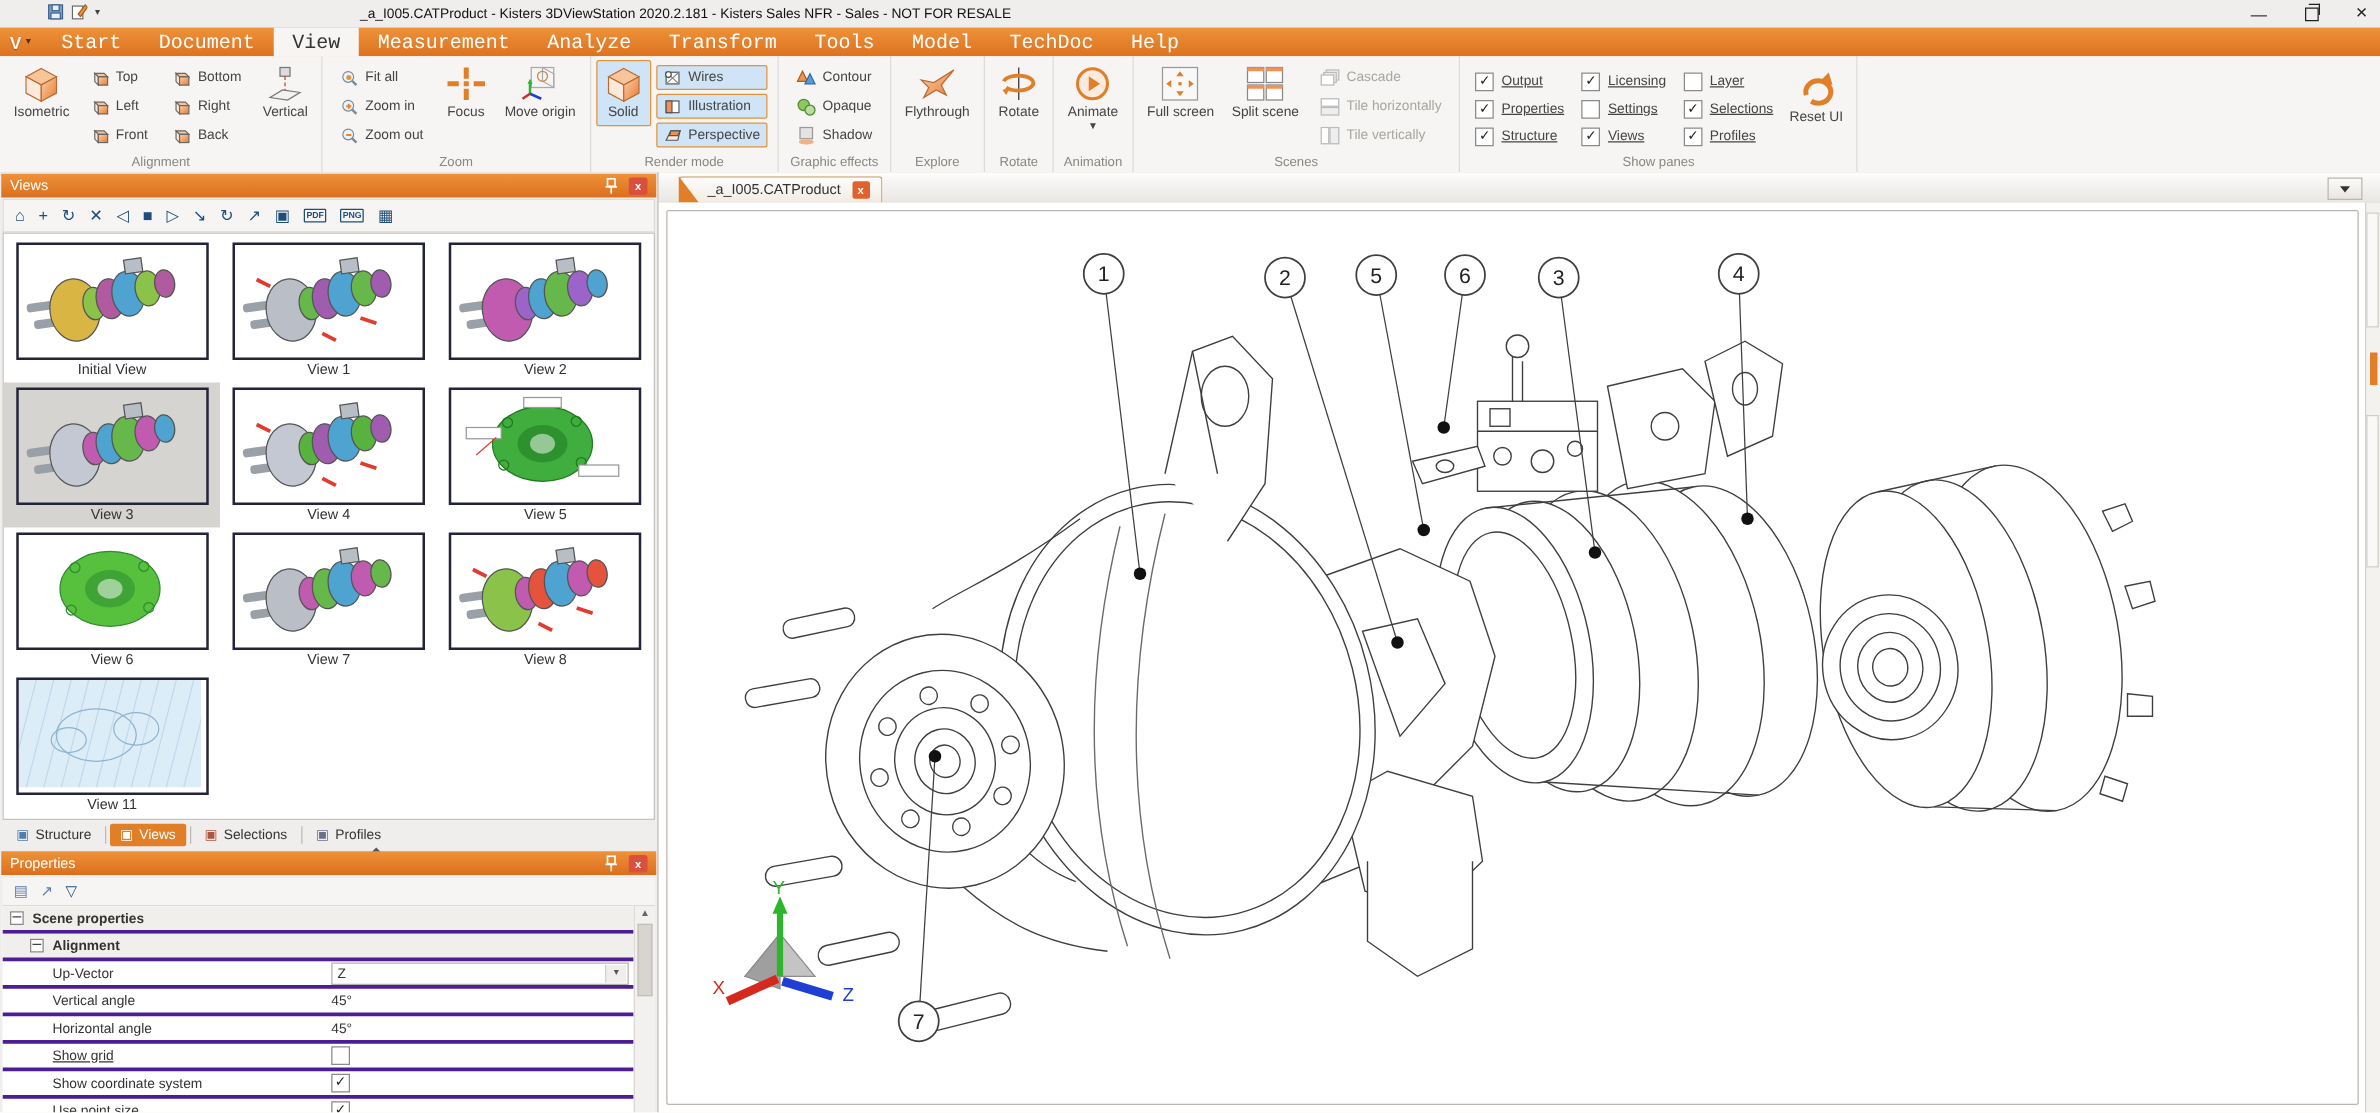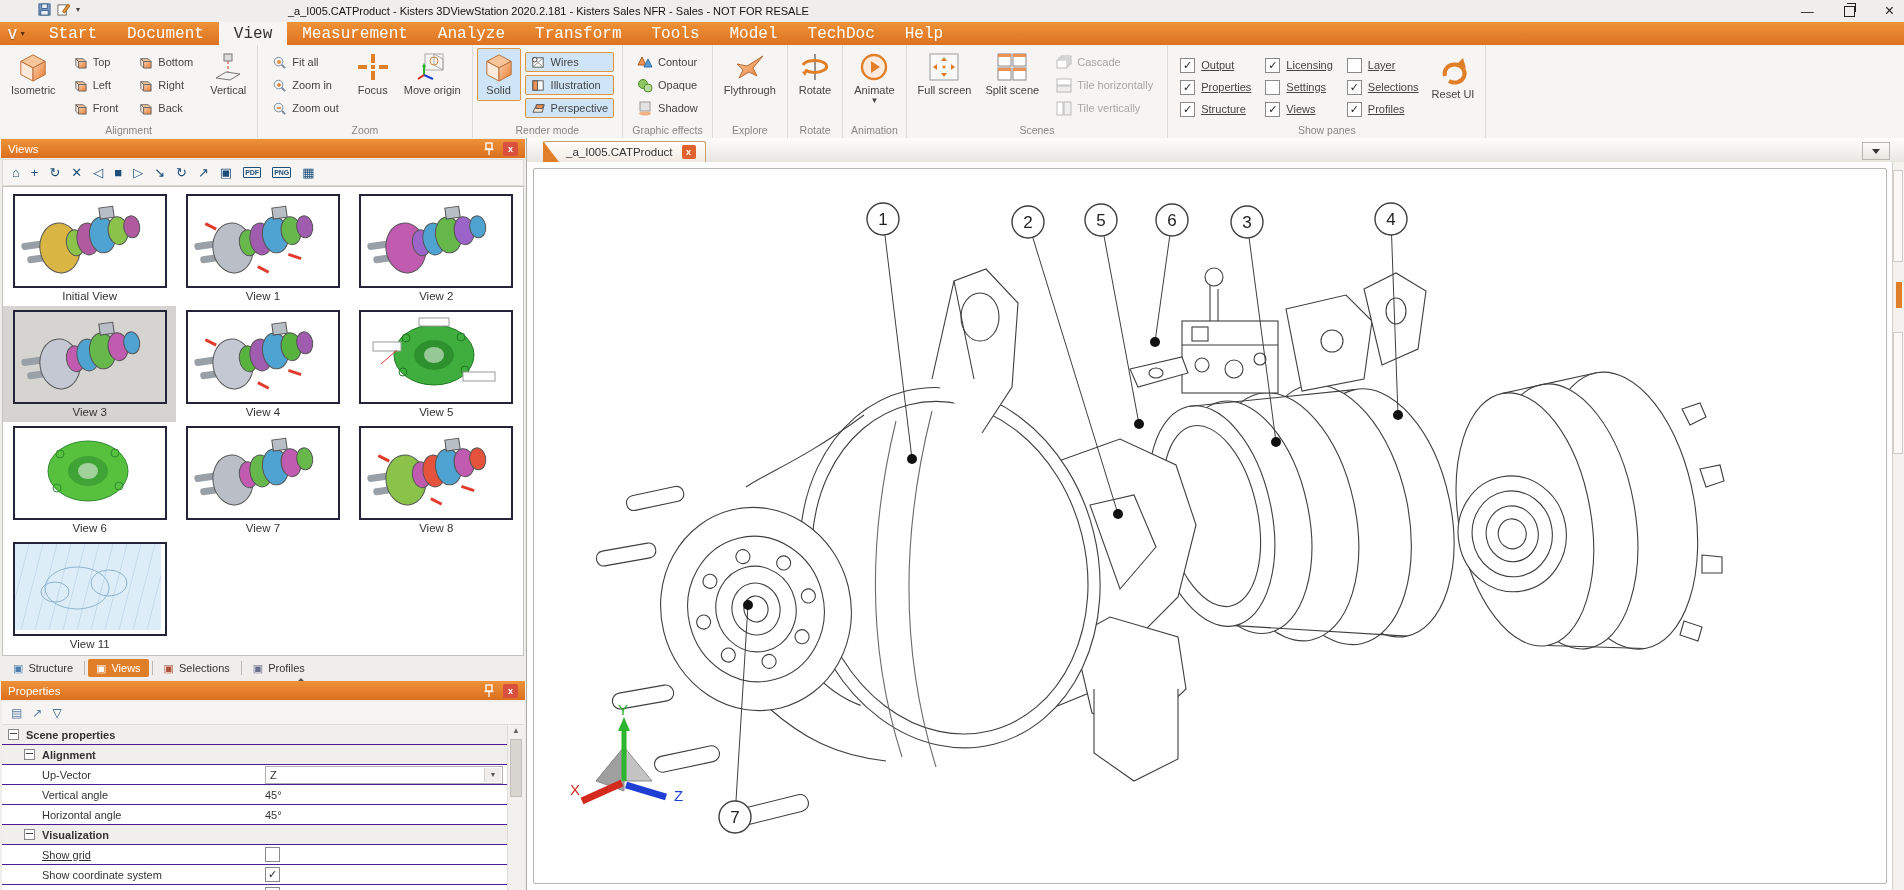--- a/index.html
+++ b/index.html
@@ -64,21 +64,21 @@
   .splitter-handle:before{content:"";position:absolute;left:0;right:0;top:5px;border-top:1px solid #555;}
   .splitter-handle i{position:absolute;left:5px;width:0;height:0;border-left:4px solid transparent;border-right:4px solid transparent;}
   .splitter-handle .up{top:0;border-bottom:4px solid #555;}
   .splitter-handle .dn{bottom:0;border-top:4px solid #555;}
   
   .props-header{top:543px;}
   .props-toolbar{position:absolute;top:564px;left:2px;right:2px;height:22px;background:#f7f5f3;border-bottom:1px solid #dedad5;display:flex;align-items:center;gap:10px;padding:0 9px;}
   .pt-ico{color:#5a7ea6;font-size:12px;}
   .pt-ico.blue{color:#1d4e7a;}
   #prop-rows{position:absolute;top:587px;left:2px;right:19px;bottom:0;background:#fff;overflow:hidden;}
-  .prop-row{display:flex;align-items:center;height:19px;border-bottom:1px solid #4c1d95;position:relative;}
+  .prop-row{display:flex;align-items:center;height:19px;border-bottom:3px solid #4c1d95;position:relative;}
   .prop-row.group{background:#f1efec;font-weight:bold;}
   .expander{width:9px;height:9px;border:1px solid #888;background:#fff;position:relative;margin-right:7px;flex:0 0 auto;}
   .expander:before{content:"";position:absolute;left:1px;right:1px;top:3px;border-top:1px solid #444;}
   .pr-label{white-space:nowrap;overflow:hidden;}
   .pr-value{position:absolute;left:263px;right:4px;display:flex;align-items:center;height:100%;}
   .pr-select{flex:1;height:16px;border:1px solid #b5b1ac;background:#fff;display:flex;align-items:center;padding:0 4px;position:relative;}
   .pr-select .sel-caret{position:absolute;right:1px;top:1px;bottom:1px;width:16px;background:#f0eeec;border-left:1px solid #d5d2cd;display:flex;align-items:center;justify-content:center;font-size:7px;color:#555;}
   .prop-scroll{position:absolute;top:587px;right:2px;bottom:0;width:16px;background:#f3f1ef;border-left:1px solid #dedad5;}
   .prop-scroll .arr{position:absolute;left:0;right:0;top:1px;text-align:center;font-size:8px;color:#666;}
   .prop-scroll .thumb{position:absolute;left:2px;right:2px;top:14px;height:56px;background:#d8d5d1;border:1px solid #c2bfba;}
@@ -769,25 +769,20 @@
         <span class="pr-value">
           <span>45°</span>
         </span>
       </div>
       <div class="prop-row" style="padding-left: 40px;">
         <span class="pr-label">Horizontal angle</span>
         <span class="pr-value">
           <span>45°</span>
         </span>
       </div>
-      <div class="prop-row group" style="padding-left: 22px;">
-        <span class="expander"></span>
-        <span class="pr-label">Visualization</span>
-        <span class="pr-value"></span>
-      </div>
       <div class="prop-row" style="padding-left: 40px; text-decoration: underline;">
         <span class="pr-label">Show grid</span>
         <span class="pr-value">
           <span class="cb"></span>
         </span>
       </div>
       <div class="prop-row" style="padding-left: 40px;">
         <span class="pr-label">Show coordinate system</span>
         <span class="pr-value">
           <span class="cb">✓</span>

